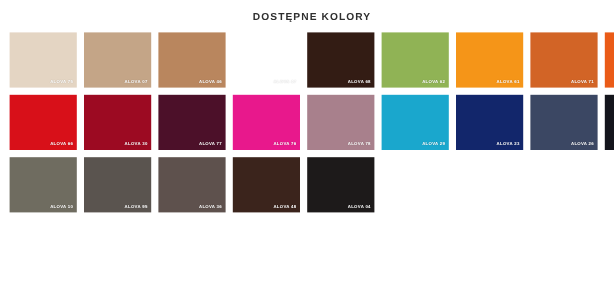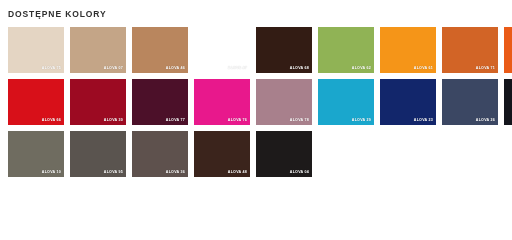--- a/index.html
+++ b/index.html
@@ -13,20 +13,21 @@
     font-family: "Liberation Sans", sans-serif;
     overflow: hidden;
   }
   .page {
     width: 512px;
     height: 195px;
     box-sizing: border-box;
     padding: 0;
     position: relative;
     background: #ffffff;
+    text-align: center;
   }
   .section-title {
     font-size: 8.5px;
     font-weight: bold;
     letter-spacing: 0.9px;
     color: #2f2f2f;
     padding: 9px 0 0 8px;
     margin: 0;
     text-transform: uppercase;
     font-family: "Liberation Sans", sans-serif;

